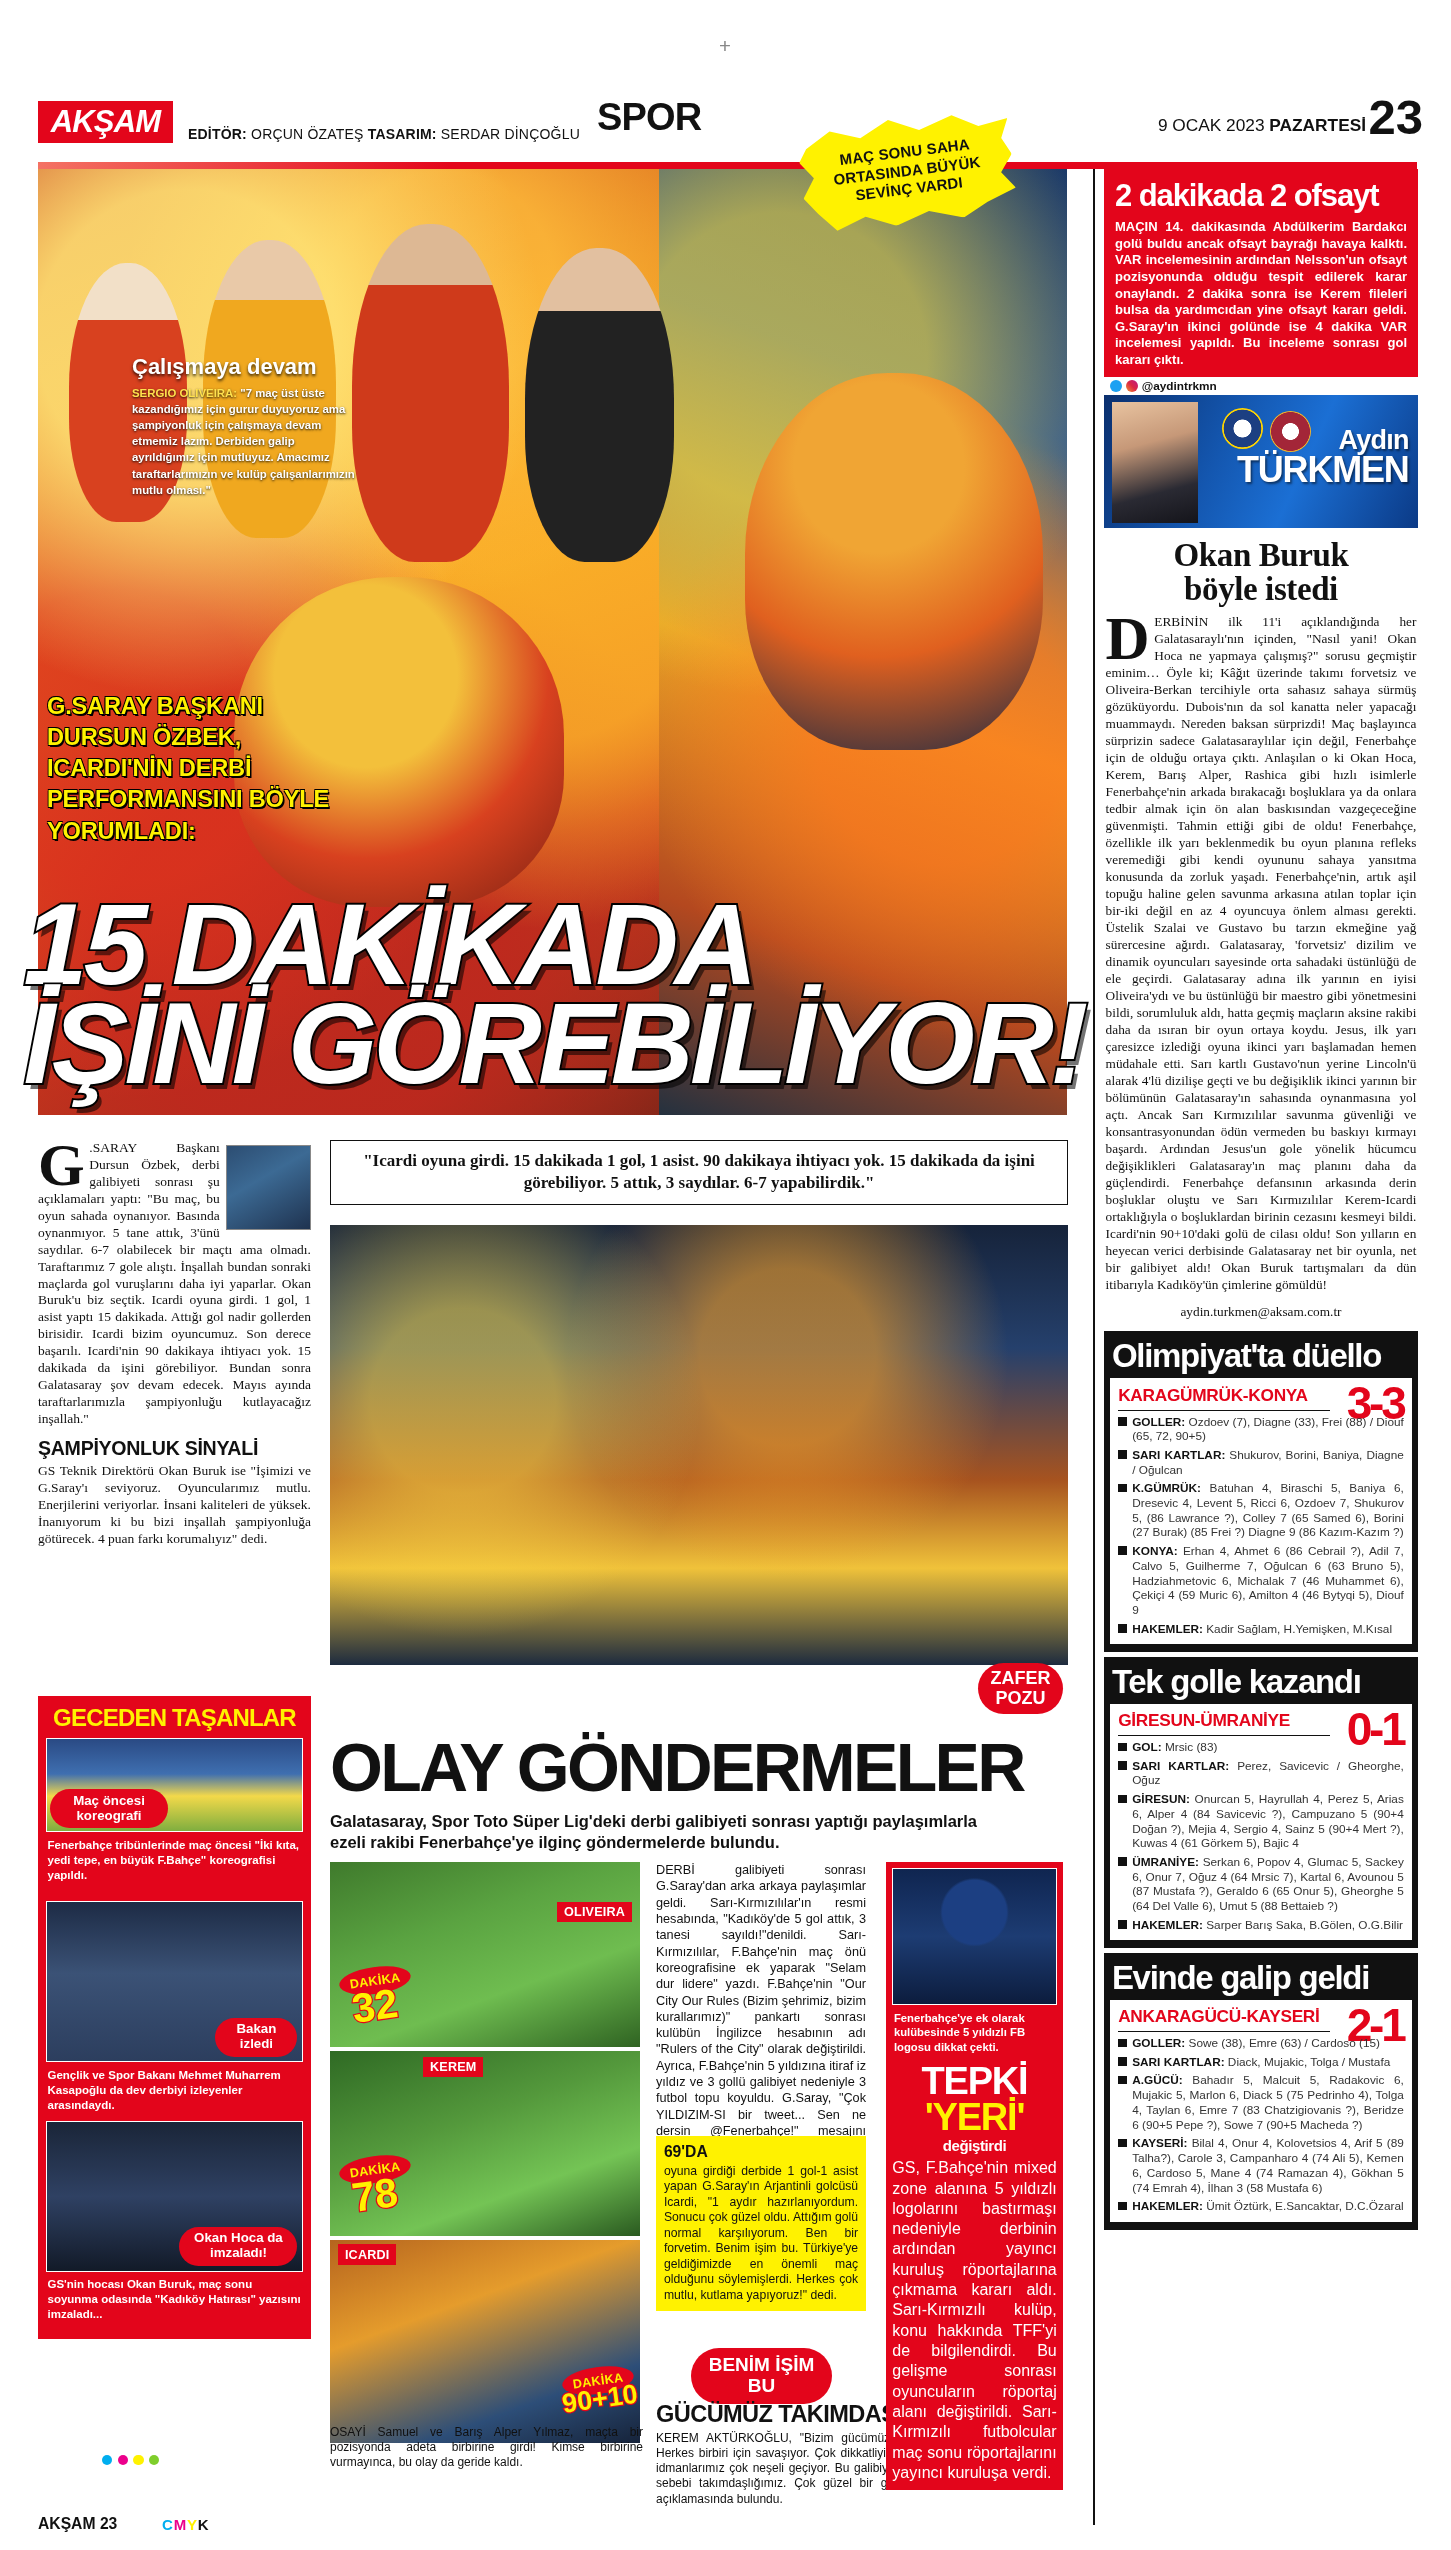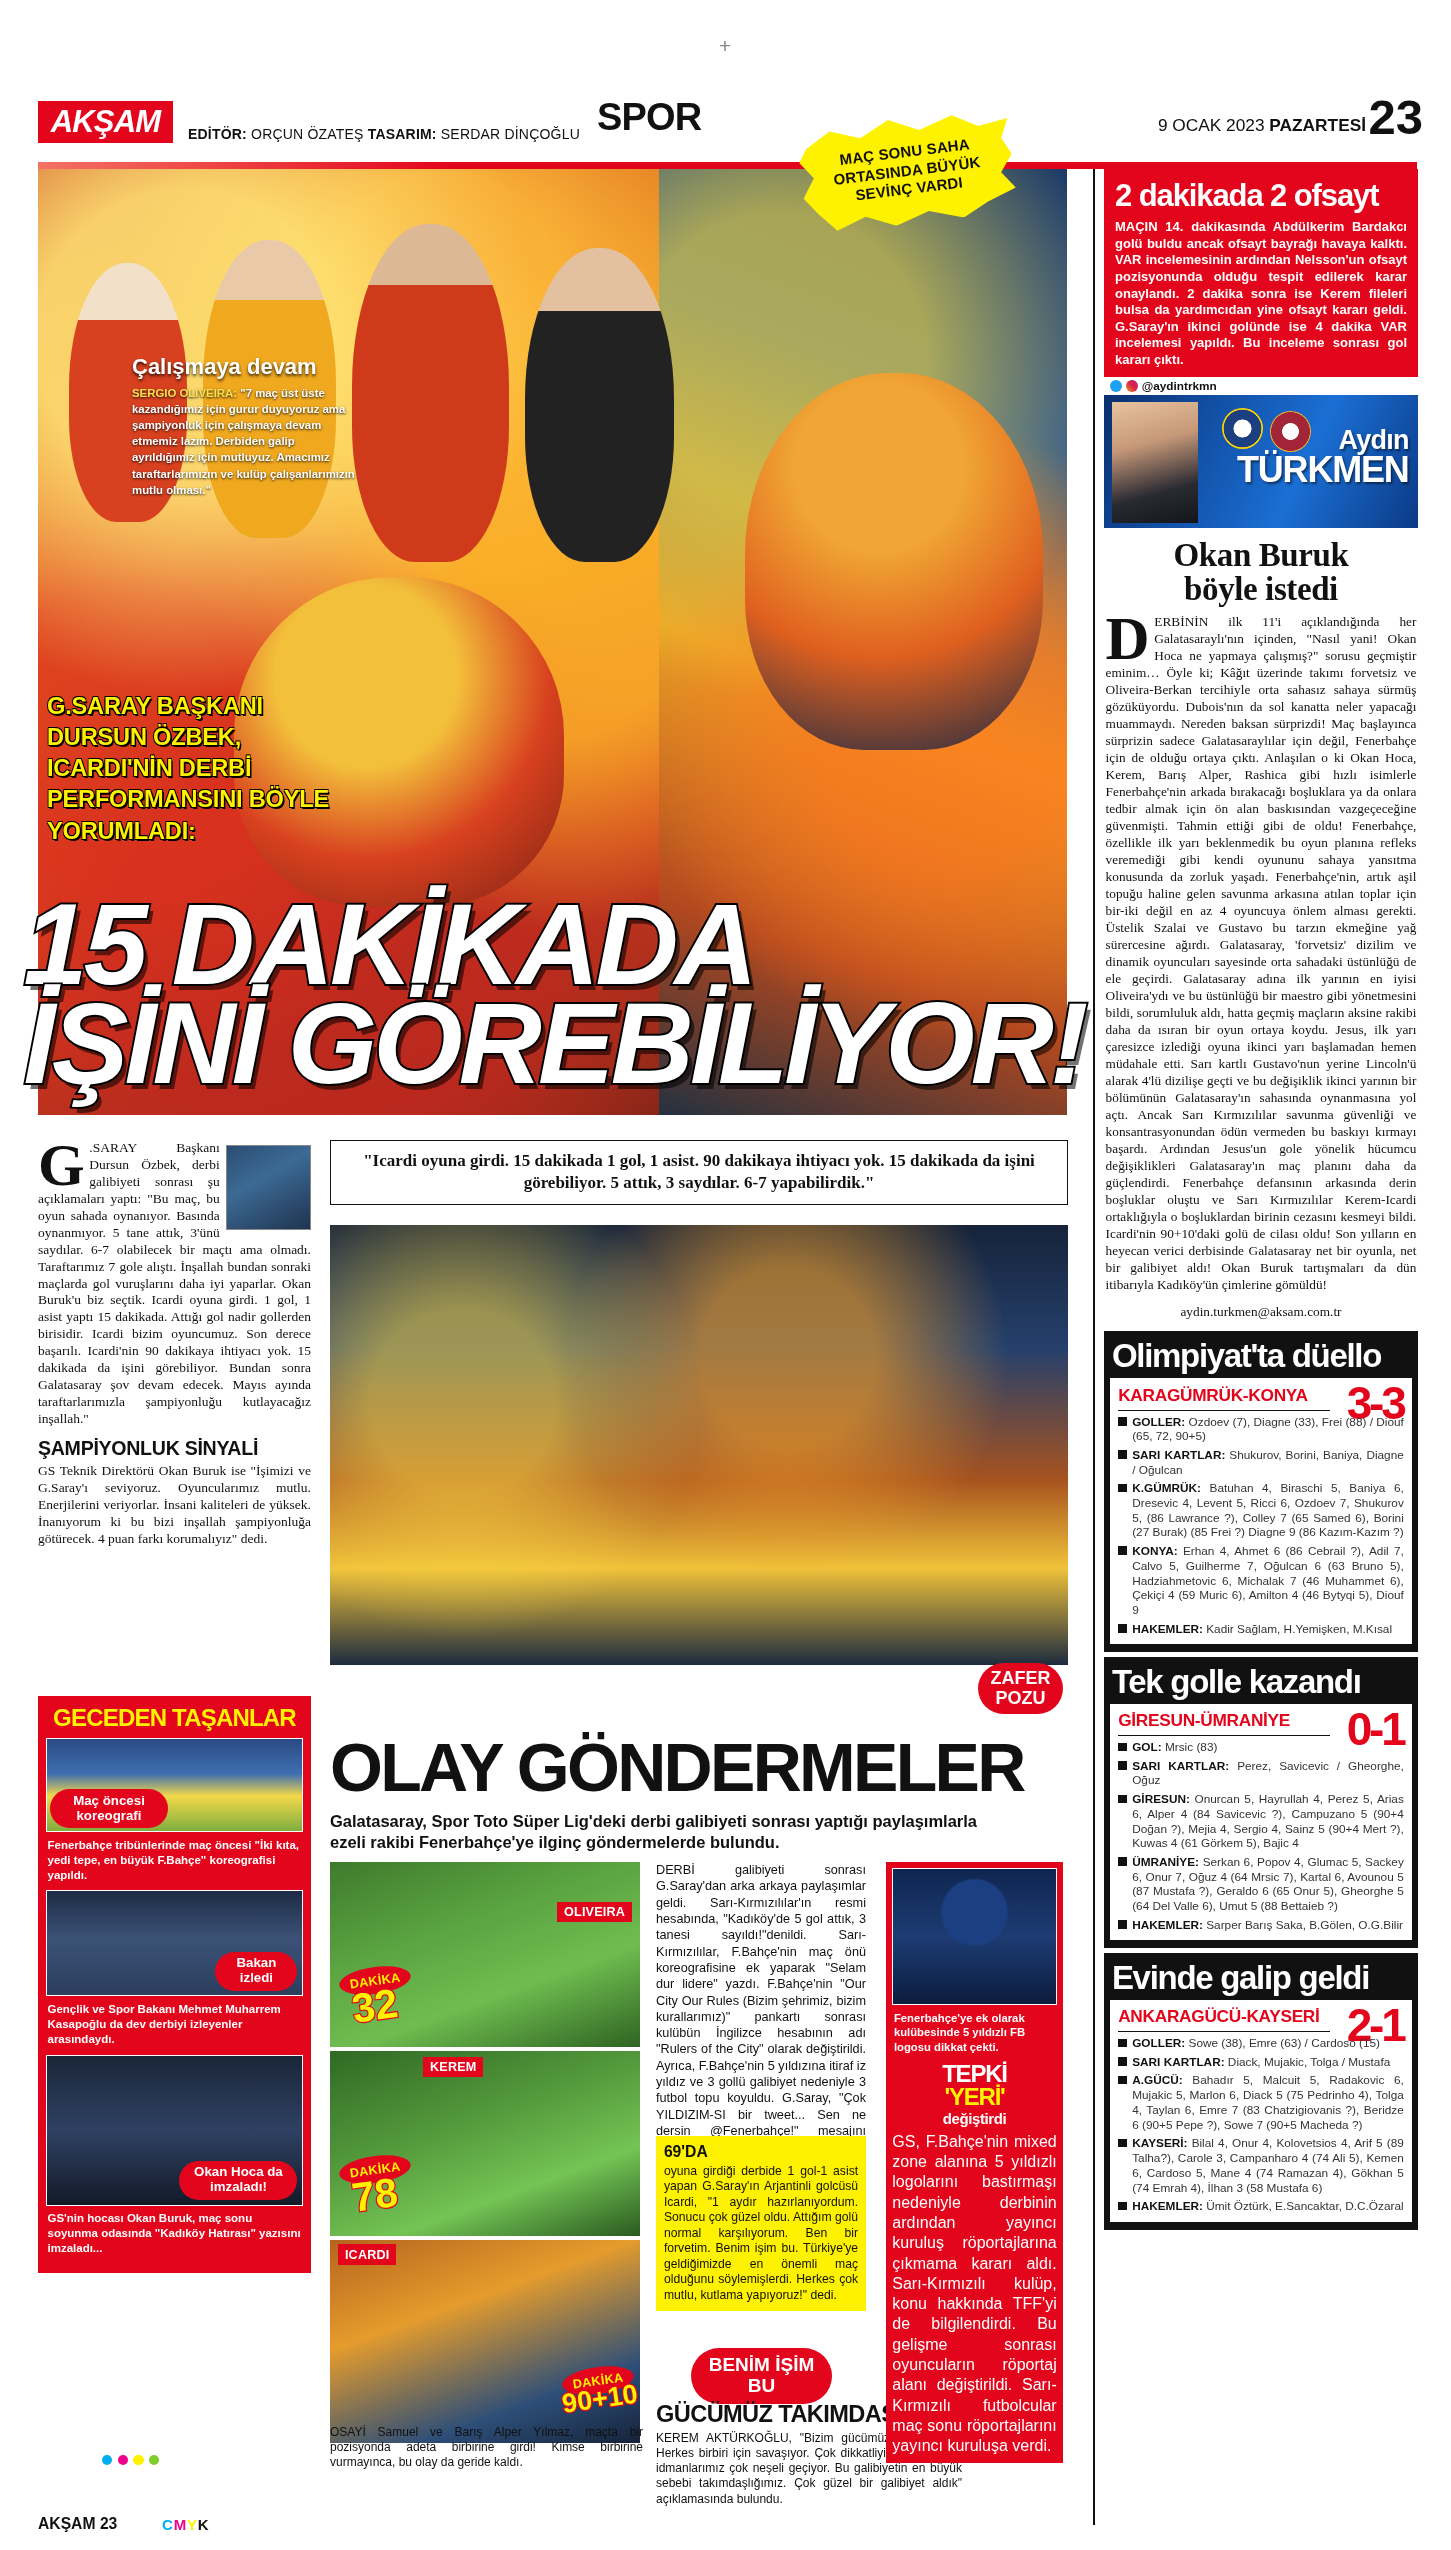--- a/index.html
+++ b/index.html
@@ -110,21 +110,21 @@
   }
   .sub-h { font-size:19.6px; font-weight:bold; color:#111; margin:9.4px 0 3.1px; letter-spacing:-0.3px;}
 
   
   .geceden { position:absolute; left:38px; top:1696px; width:273px; background:#e3051b;
              padding:7.9px 7.9px 9.4px; }
   .geceden h2 { color:#fff200; font-size:24px; font-weight:bold; text-align:center;
                 letter-spacing:-0.8px; margin-bottom:6.3px; }
   .gt-photo { width:100%; height:94px; border:1.6px solid #fff; position:relative; overflow:hidden;
               background:linear-gradient(180deg,#2a4a84 0%, #3f6fb0 38%, #f3d94a 62%, #7fae3f 100%); }
-  .gt-photo.p2 { height:106px; background:linear-gradient(180deg,#1d2b45 0%, #3b5276 45%, #2c3e5e 100%); }
+  .gt-photo.p2 { height:161px; background:linear-gradient(180deg,#1d2b45 0%, #3b5276 45%, #2c3e5e 100%);margin-top:11px; }
   .gt-photo.p3 { height:151px; background:linear-gradient(180deg,#1a2538 0%, #2f4163 50%, #121a28 100%); }
   .bubble {
     position:absolute; background:#e3051b; color:#fff; font-weight:bold; font-size:13.3px;
     border-radius:31px; padding:4.7px 11px; line-height:1.12; text-align:center;
   }
   .gt-cap { color:#fff; font-size:11.5px; line-height:1.3; font-weight:bold; padding:5.5px 1.6px 7.9px; }
   .dots { position:absolute; left:102px; top:2455px; display:flex; gap:5.5px; }
   .dots i { width:10.2px; height:10.2px; border-radius:50%; display:block; }
 
   
@@ -188,21 +188,21 @@
   .osay-cap { position:absolute; left:330px; top:2425px; width:313px;
               font-size:12px; line-height:1.27; color:#111; text-align:justify; }
 
   
   .strip { position:absolute; left:886px; top:1862px; width:177px; }
   .strip .redwrap { background:#e3051b; padding:6.3px; }
   .strip .fbphoto { width:100%; height:137px; background:
       radial-gradient(circle at 50% 32%, #1c3f82 0 26%, transparent 28%),
       linear-gradient(180deg,#0f2550 0%, #1d3c73 50%, #0c1c3d 100%); border:1.6px solid #fff; }
   .strip .cap { color:#fff; font-size:11.3px; line-height:1.28; font-weight:bold; padding:5.5px 1.6px; }
-  .tepki { color:#fff; font-weight:bold; font-size:24px; line-height:.95; text-align:center;
+  .tepki { color:#fff; font-weight:bold; font-size:38px; line-height:.95; text-align:center;
            letter-spacing:-1.2px; padding:3.1px 0 1.6px; }
   .tepki .y { color:#fff200; }
   .degistirdi { color:#fff; font-weight:bold; font-size:15px; text-align:center; letter-spacing:-0.4px; margin-bottom:4.7px;}
   .strip .body { color:#fff; font-size:16px; line-height:1.27; text-align:justify; }
 
   .zafer {
     position:absolute; left:978px; top:1663px; width:85px; background:#e3051b; color:#fff;
     font-weight:bold; font-size:18px; text-align:center; border-radius:31px; padding:6.3px 4.7px;
     line-height:1.08;
   }

